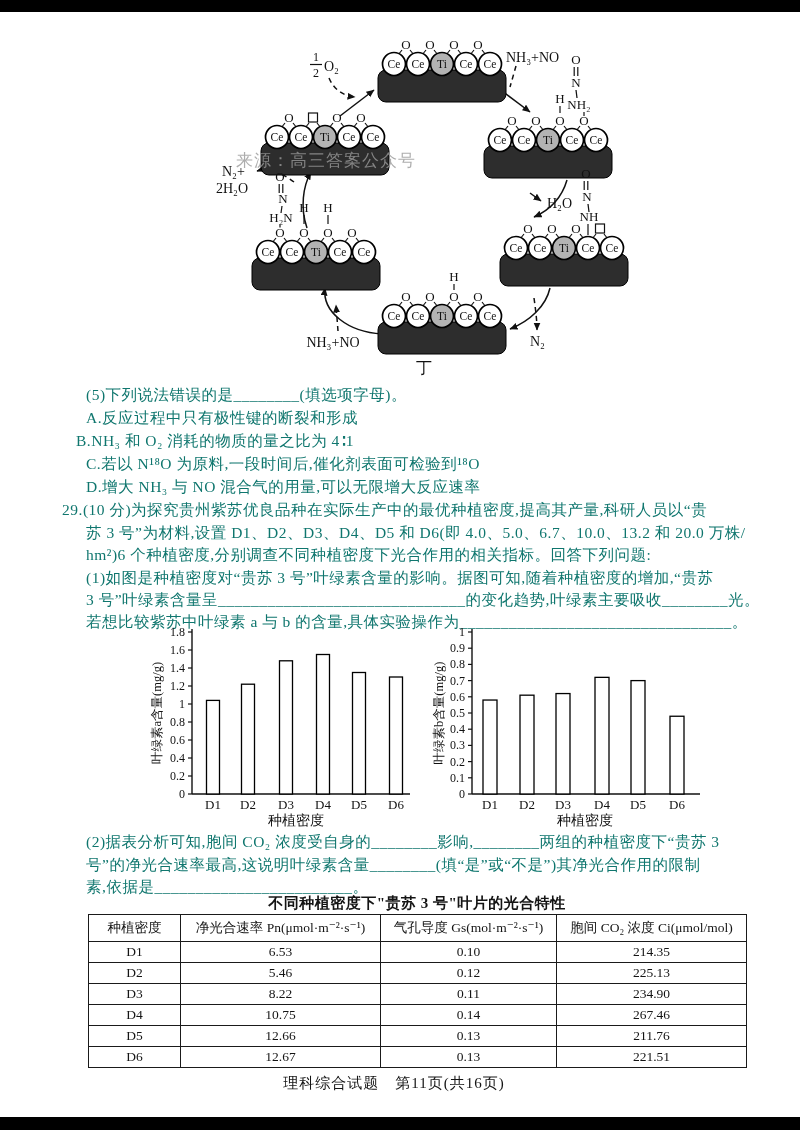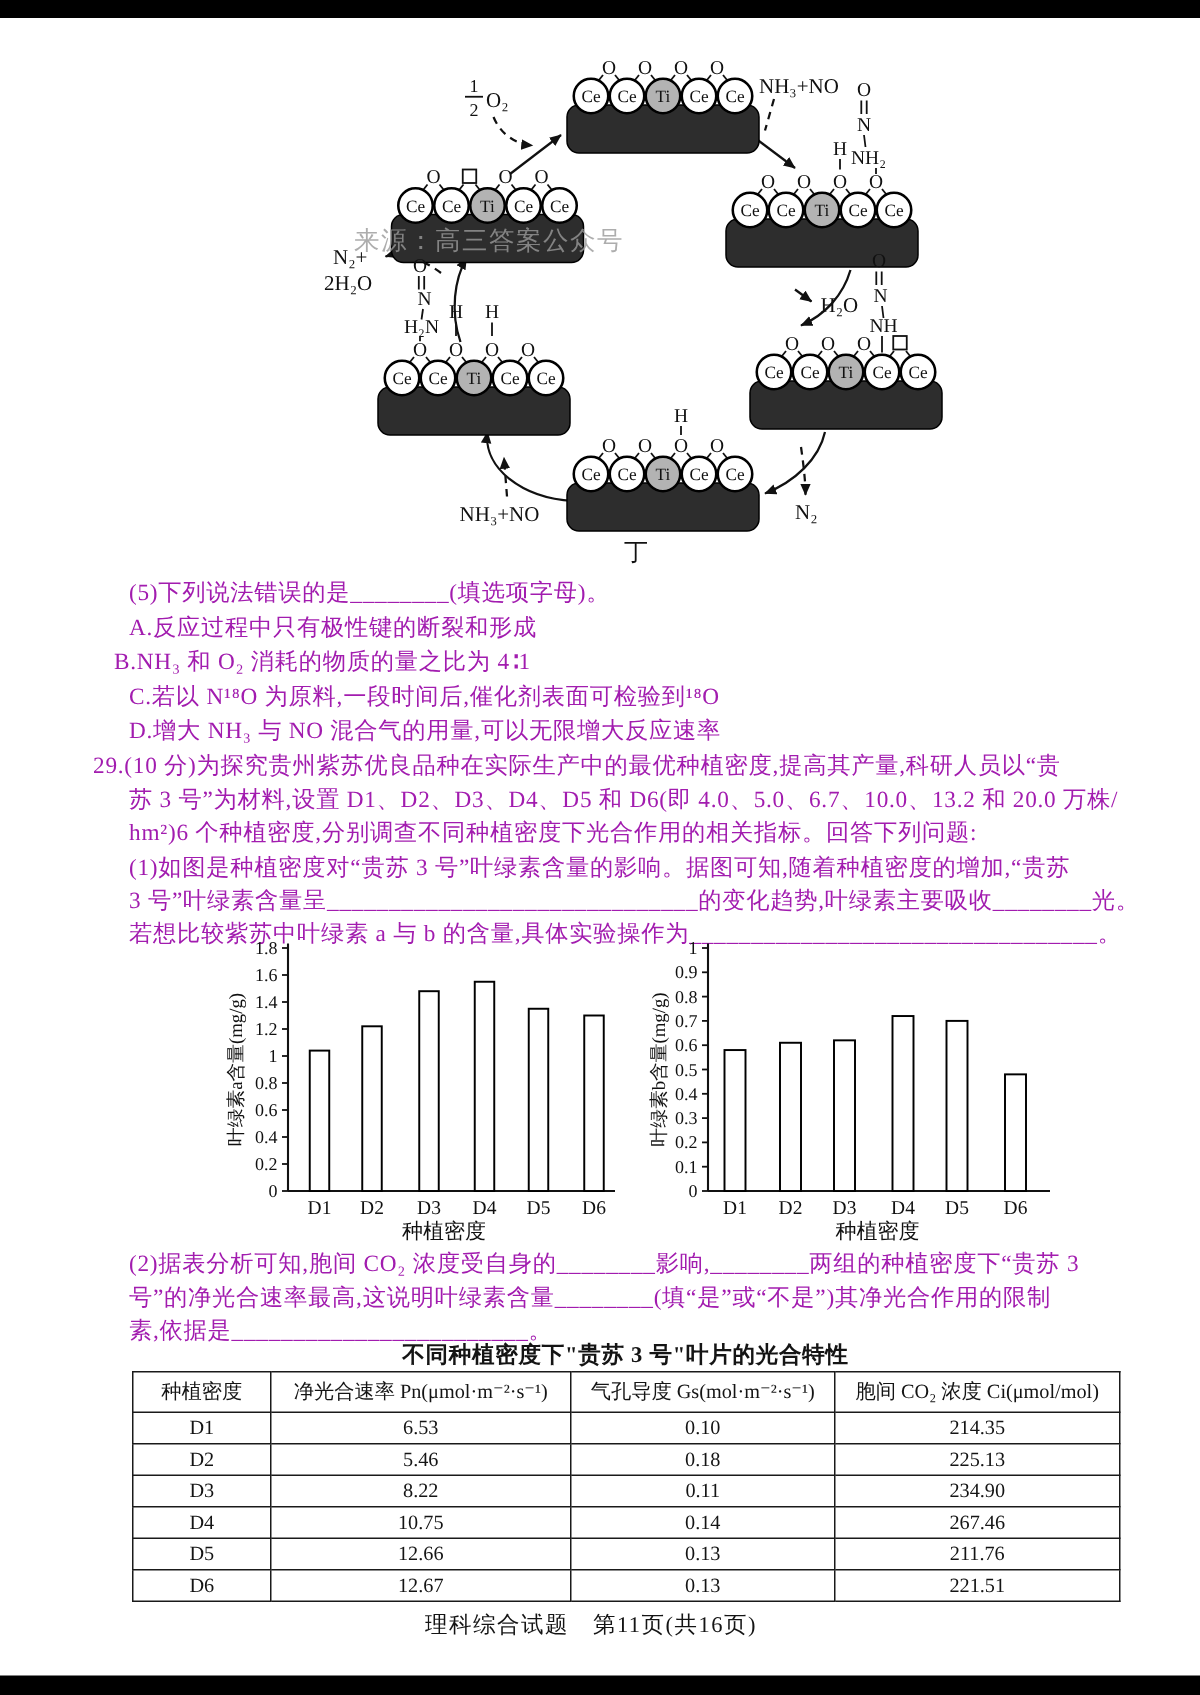--- a/index.html
+++ b/index.html
@@ -1,21 +1,21 @@
 <!DOCTYPE html>
 <html><head>
 <meta charset="utf-8">
 <style>
   html,body{margin:0;padding:0;}
   body{width:800px;height:1130px;background:#fff;position:relative;overflow:hidden;
        font-family:"Liberation Serif","DejaVu Serif",serif;color:#141414;}
   .bar{position:absolute;left:0;width:800px;background:#000;}
   #bar-top{top:0;height:12px;}
   #bar-bottom{top:1117px;height:13px;}
-  .tl{position:absolute;white-space:nowrap;font-size:15.5px;letter-spacing:0.5px;color:#a21caf;}
+  .tl{position:absolute;white-space:nowrap;font-size:15.5px;letter-spacing:0.5px;color:#0f766e;}
   #diagram-svg{position:absolute;left:0;top:0;}
   .chart{position:absolute;}
   #photo-table{position:absolute;left:88px;top:914px;width:658px;border-collapse:collapse;
       font-size:13.5px;table-layout:fixed;}
   #photo-table td,#photo-table th{border:1.5px solid #1a1a1a;text-align:center;padding:1px 2px;
       font-weight:normal;white-space:nowrap;overflow:hidden;}
   #photo-table th{height:24px;}
   #photo-table td{height:18px;}
   #table-title{position:absolute;left:88px;top:894px;width:658px;text-align:center;
       font-weight:bold;font-size:15px;letter-spacing:0.5px;}
@@ -363,21 +363,21 @@
   <tbody id="pt-body">
       <tr>
         <td>D1</td>
         <td>6.53</td>
         <td>0.10</td>
         <td>214.35</td>
       </tr>
       <tr>
         <td>D2</td>
         <td>5.46</td>
-        <td>0.18</td>
+        <td>0.12</td>
         <td>225.13</td>
       </tr>
       <tr>
         <td>D3</td>
         <td>8.22</td>
         <td>0.11</td>
         <td>234.90</td>
       </tr>
       <tr>
         <td>D4</td>

